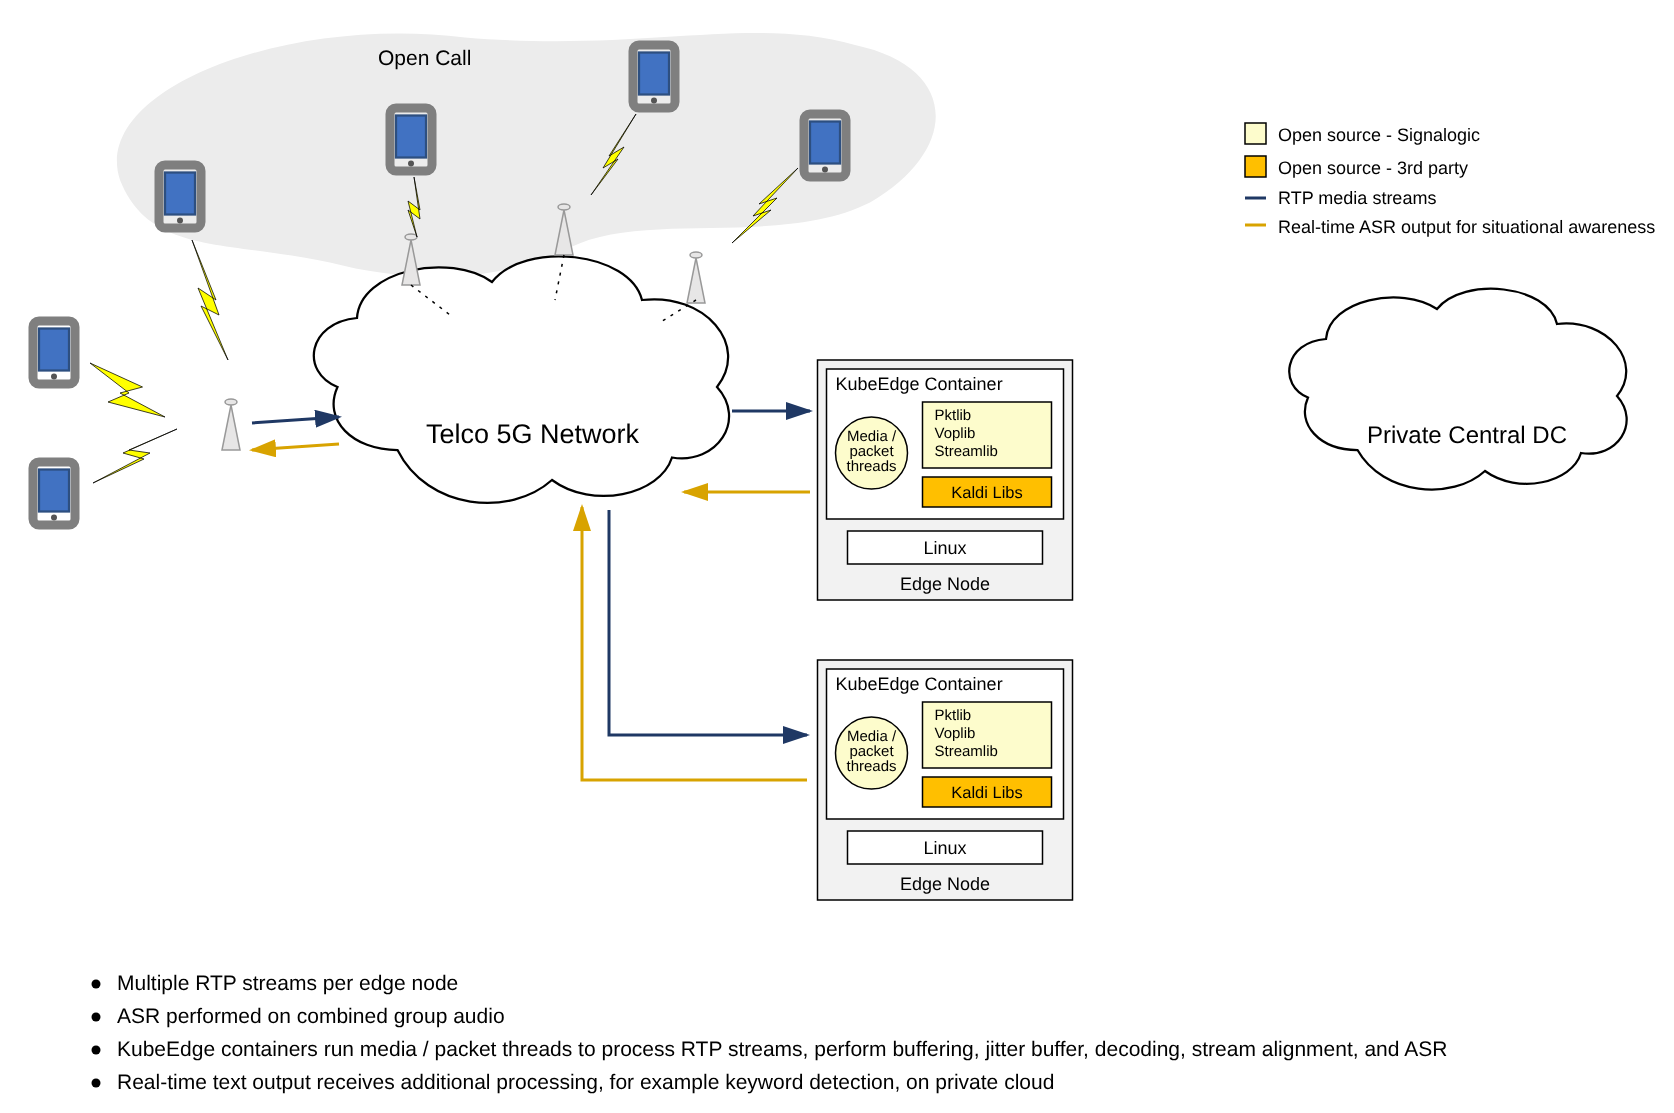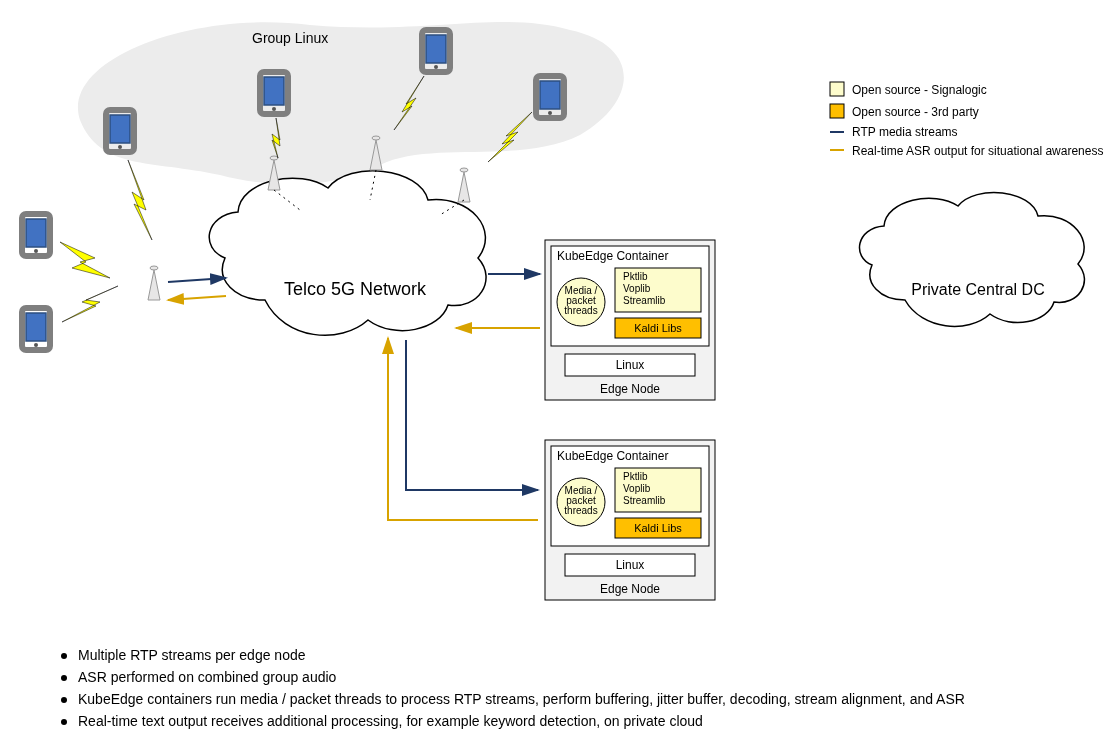--- a/index.html
+++ b/index.html
@@ -201,15 +201,15 @@
   <circle cx="4" cy="28" r="3" fill="#000"></circle>
         <text x="18" y="32" class="med">ASR performed on combined group audio</text>
   <circle cx="4" cy="50" r="3" fill="#000"></circle>
         <text x="18" y="54" class="med">KubeEdge containers run media / packet threads to process RTP streams, perform buffering, jitter buffer, decoding, stream alignment, and ASR</text>
   <circle cx="4" cy="72" r="3" fill="#000"></circle>
         <text x="18" y="76" class="med">Real-time text output receives additional processing, for example keyword detection, on private cloud</text>
 </g>
 
 </svg>
 
-<div class="txt med" style="left:252px;top:30px">Group Linux</div>
+<div class="txt med" style="left:252px;top:30px">Open Call</div>
 
 </div>
 
 </body></html>

